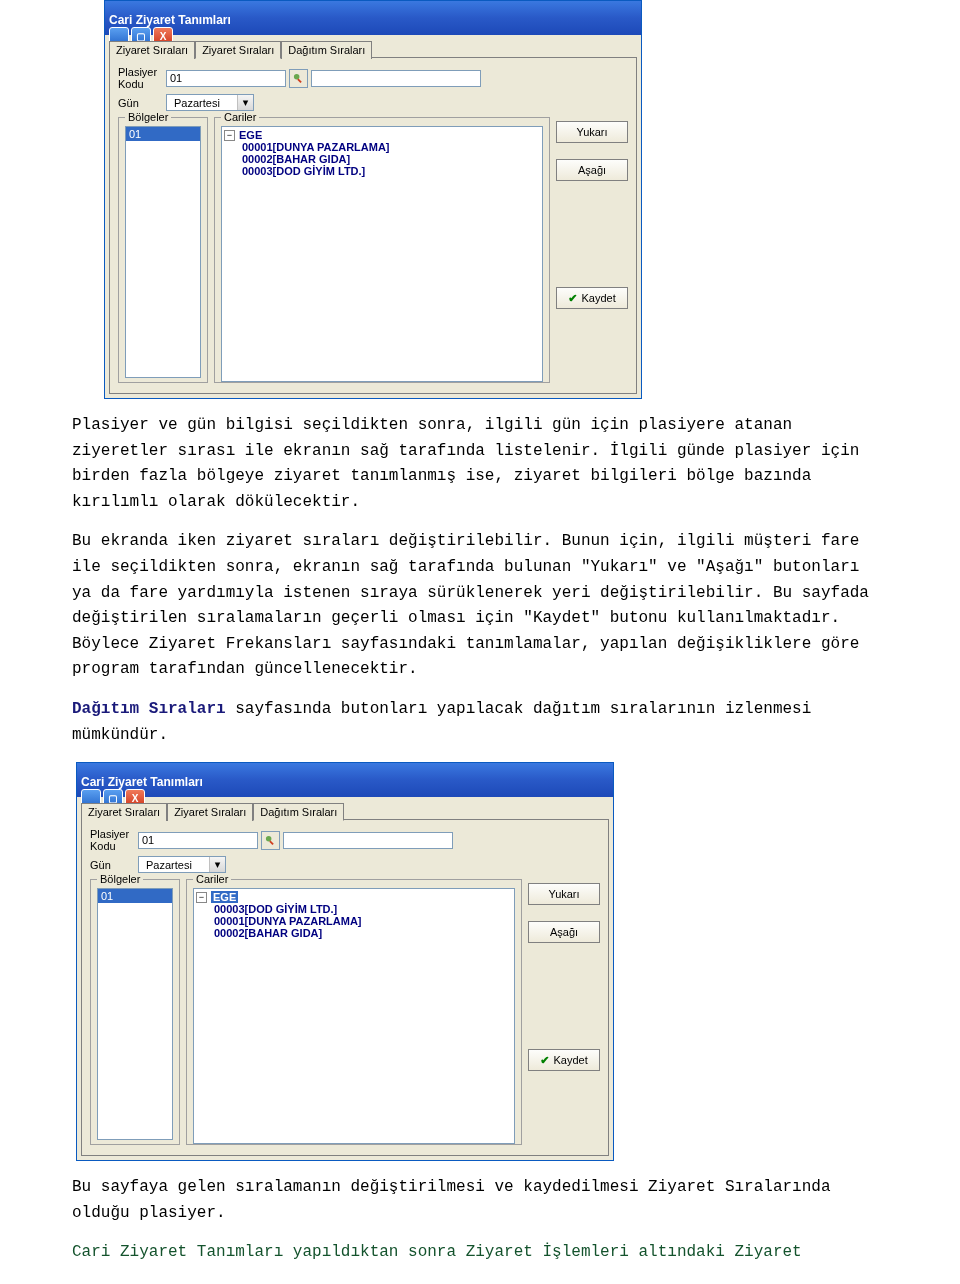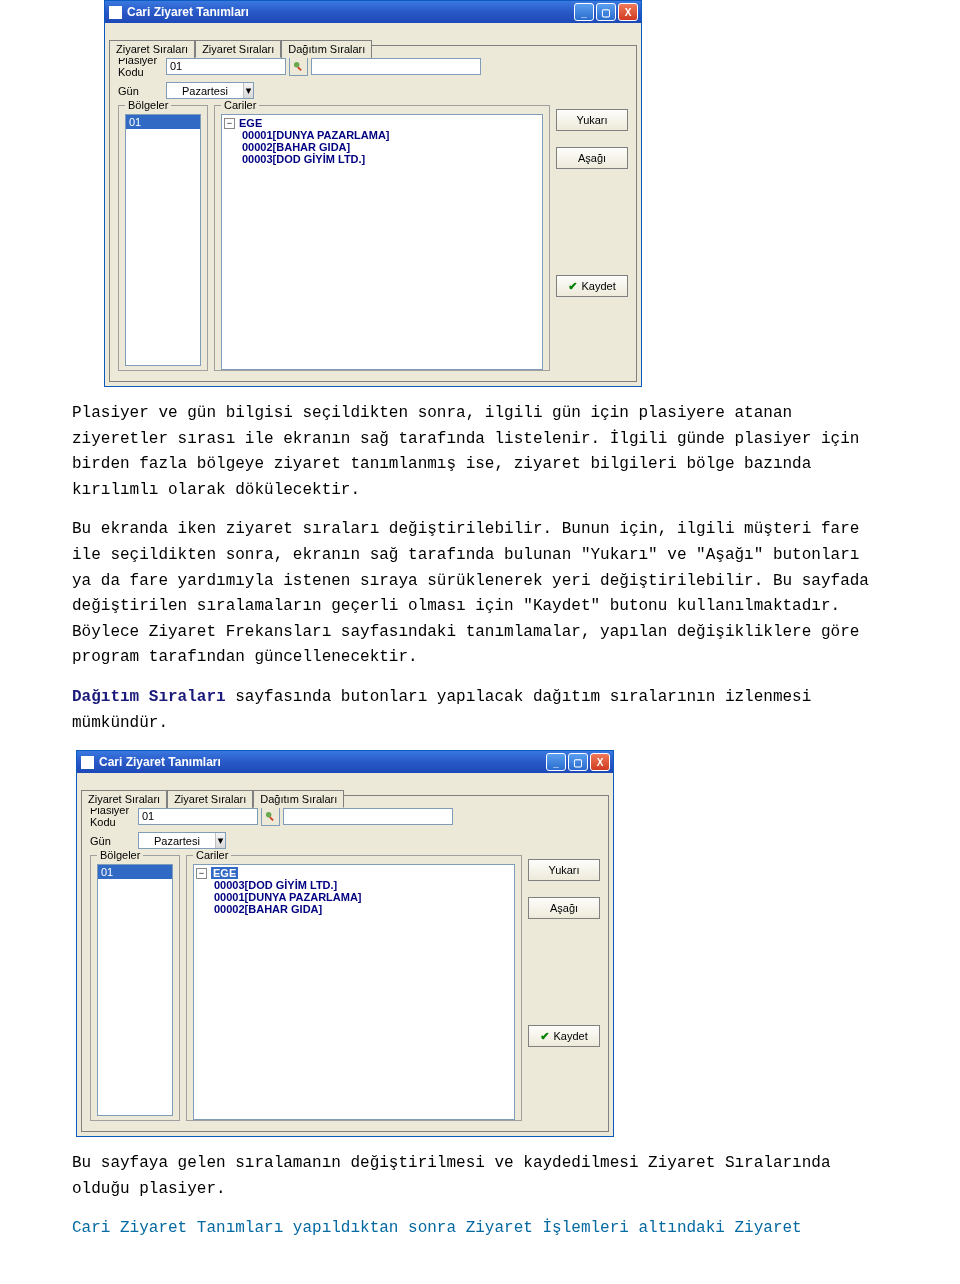--- a/index.html
+++ b/index.html
@@ -14,43 +14,44 @@
   .page {
     padding: 0 0 20px 0;
   }
   .doc-text {
     font-family: "Courier New", monospace;
     font-size: 16px;
     line-height: 1.6;
     color: #000;
     margin: 14px 72px 14px 72px;
   }
-  .doc-text.navy { color: #0369a1; }
+  .doc-text.navy { color: #14532d; }
   .doc-text .hl { color: #1a1a7a; font-weight: bold; }
   
   .window-wrap {
     margin: 0 0 0 104px;
   }
   .window-wrap.inb {
     margin: 0 0 0 76px;
   }
   .window {
     width: 536px;
     border: 1px solid #0a5ac0;
     background: #ece9d8;
     font-size: 11px;
   }
   .titlebar {
     background: linear-gradient(to bottom,#3a78e0 0%,#2959c7 50%,#1d49b8 100%);
     height: 22px;
     display: flex;
-    align-items: center;
-    padding: 0 3px 0 4px;
+    align-items: flex-start;
+    padding: 12px 3px 0 4px;
     color: #fff;
     font-weight: bold;
+    flex-direction: column;
   }
   .titlebar .app-icon {
     width: 13px; height: 13px;
     background: #fff;
     margin-right: 5px;
   }
   .titlebar .title-text { flex: 1; font-size: 12px; }
   .titlebar .win-btns { display:flex; gap:2px; }
   .win-btn {
     width:18px; height:16px;
@@ -65,21 +66,21 @@
   
   .tabs-row { display:flex; padding:4px 4px 0 4px; }
   .tab {
     border:1px solid #808080;
     border-bottom:none;
     background:#ece9d8;
     padding:2px 6px;
     margin-right:0;
     font-size:11px;
     position:relative;
-    top:13px;
+    top:2px;
   }
   .tab.active {
     background:#ece9d8;
     border-bottom:1px solid #ece9d8;
     z-index:2;
   }
   .tab-body {
     border:1px solid #808080;
     margin:0 4px 4px 4px;
     padding:8px 8px 10px 8px;
@@ -106,21 +107,21 @@
   }
   .field-icon svg { width:11px; height:11px; }
   .select-wrap {
     display:flex; align-items:center;
     border:1px solid #7f9db9;
     background:#fff;
     height:17px;
     width:88px;
     box-sizing:border-box;
   }
-  .select-wrap .sel-text { flex:1; padding:0 15px; font-size:11px; }
+  .select-wrap .sel-text { flex:1; padding:0 7px; font-size:11px; }
   .select-wrap .sel-arrow {
     width:15px; height:15px;
     background:linear-gradient(#f5f5f5,#d8d8d8);
     border-left:1px solid #c0c0c0;
     display:flex; align-items:center; justify-content:center;
   }
   
   .groups-row { display:flex; gap:6px; }
   .groupbox {
     position:relative;

